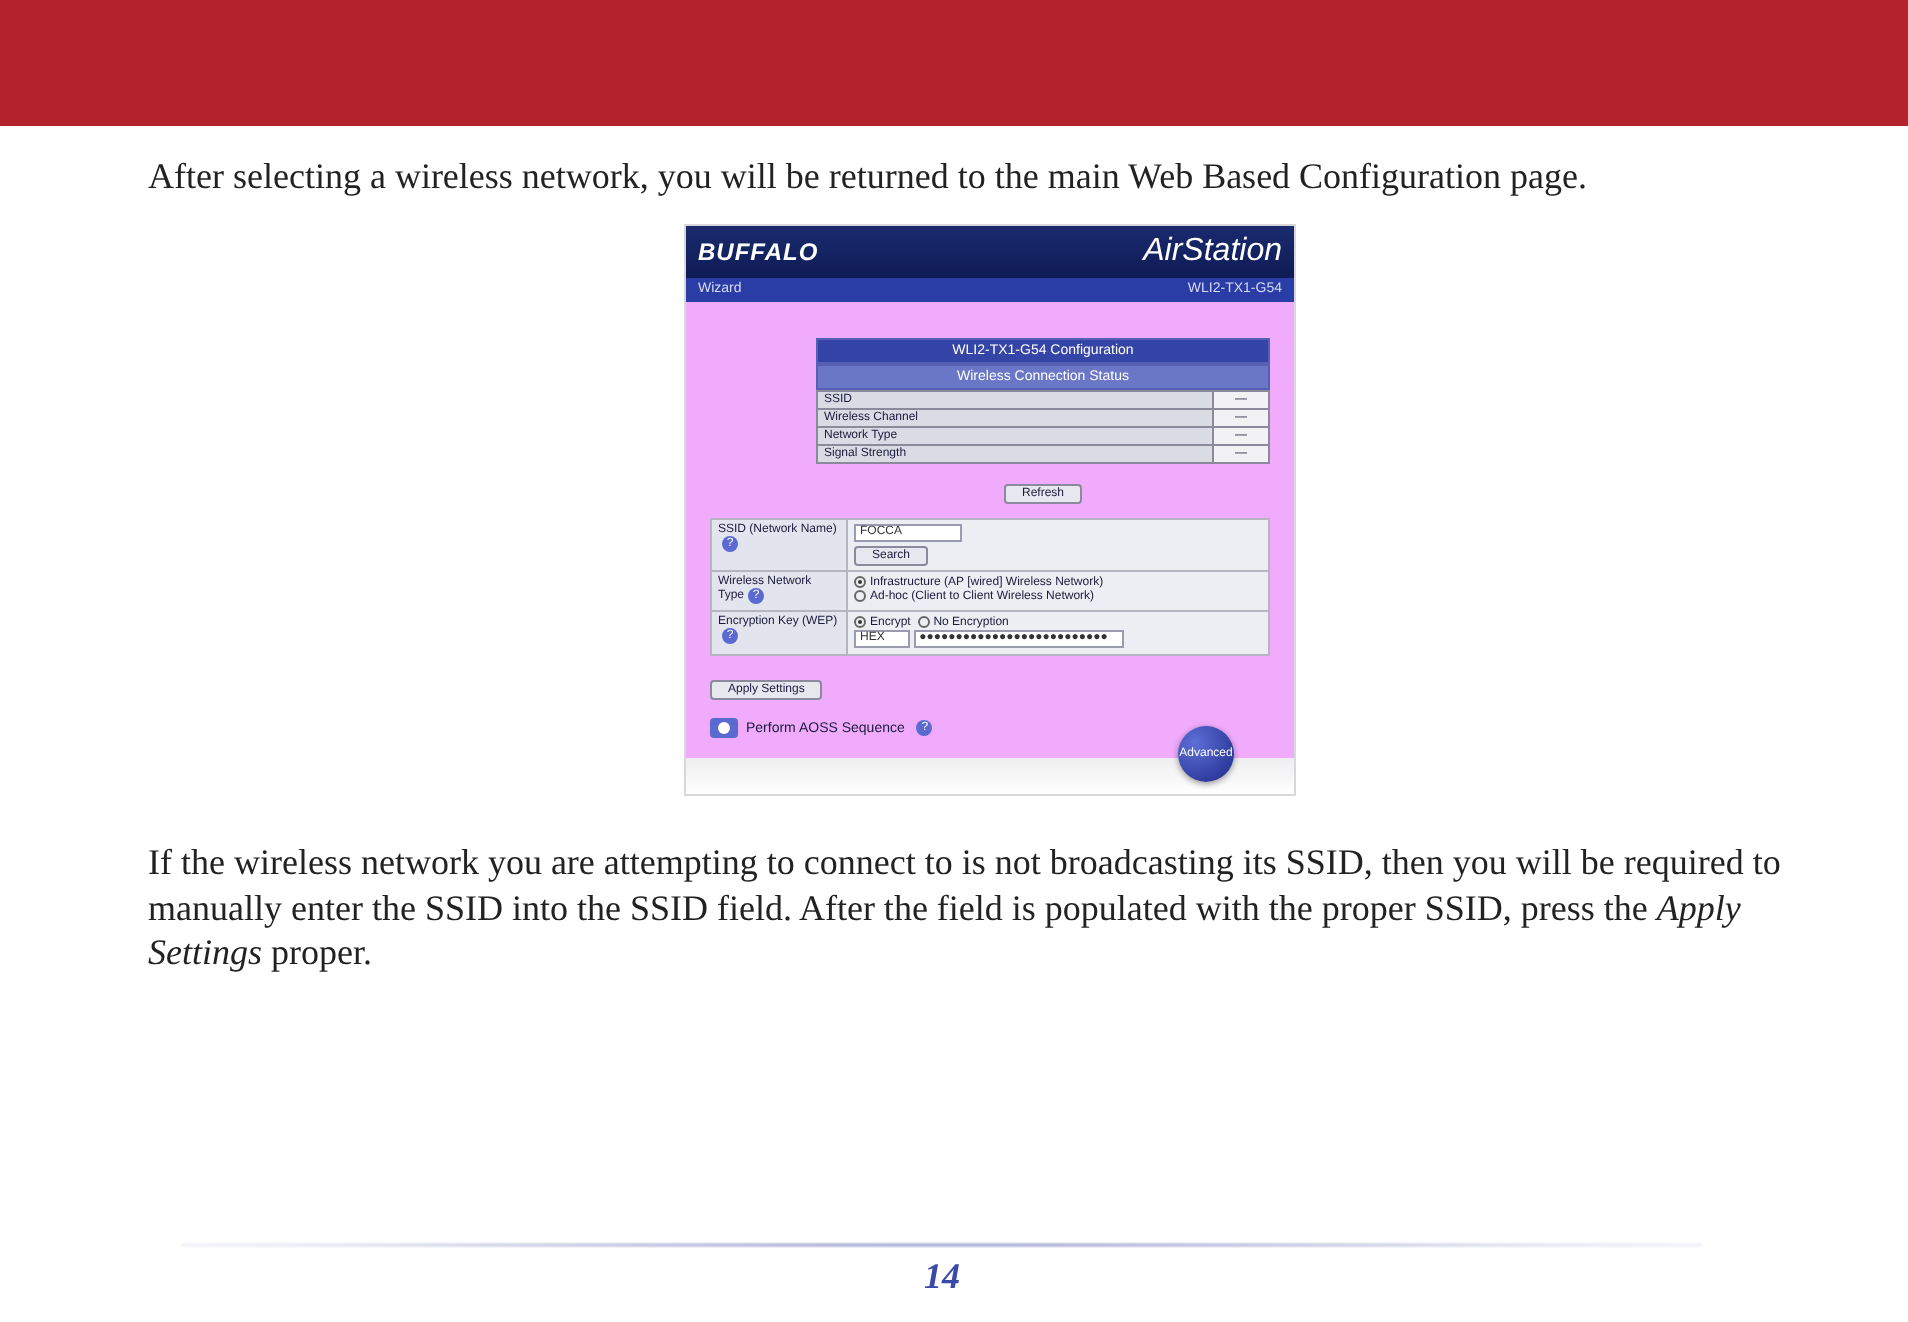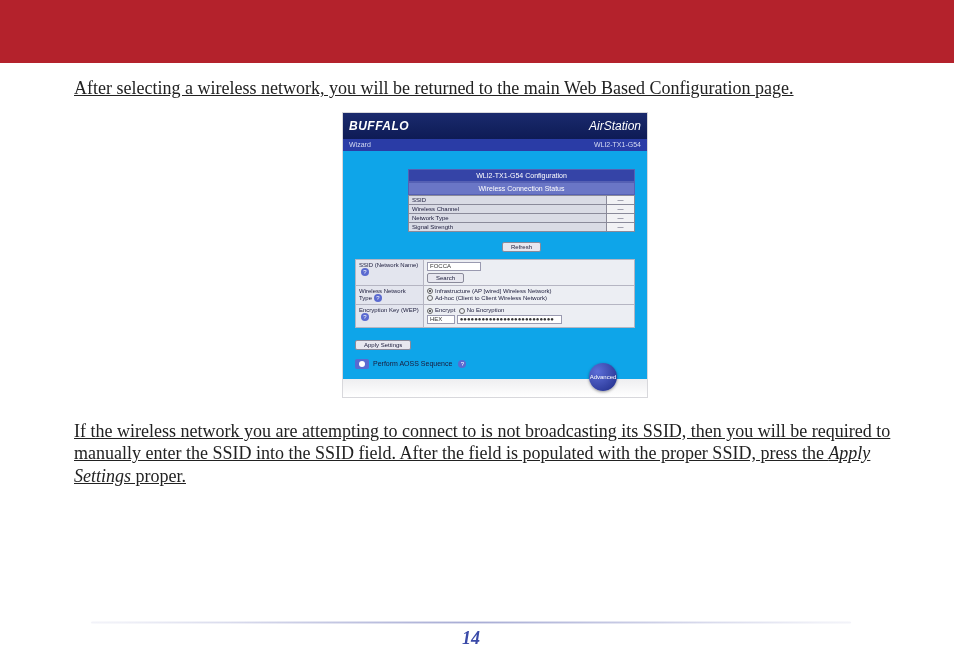--- a/index.html
+++ b/index.html
@@ -1,25 +1,25 @@
 <!DOCTYPE html>
 <html><head>
 <meta charset="utf-8">
 <style>
   * { box-sizing: border-box; margin: 0; padding: 0; }
   html, body { width: 954px; height: 661px; font-family: Georgia, 'Times New Roman', serif; background: #fff; color: #222; }
   .topbar { width: 100%; height: 63px; background: #b4222c; }
   .page { padding: 14px 38px 0 74px; }
-  .para { font-size: 18px; line-height: 1.25; margin-bottom: 10px; text-decoration: underline; }
+  .para { font-size: 18px; line-height: 1.25; margin-bottom: 10px; }
   .ref-italic { font-style: italic; }
   .screenshot-wrap { display: flex; justify-content: center; margin: 12px 0 22px 0; }
-  .shot { width: 306px; background: #0ea5e9; border: 1px solid #d8d8dc; position: relative; font-family: Arial, Helvetica, sans-serif; }
+  .shot { width: 306px; background: #f0abfc; border: 1px solid #d8d8dc; position: relative; font-family: Arial, Helvetica, sans-serif; }
   .shot-header { height: 26px; background: linear-gradient(#1a2a6d, #0e1b55); display: flex; align-items: center; justify-content: space-between; padding: 0 6px; }
   .brand { color: #fff; font-weight: 700; font-style: italic; font-size: 12px; letter-spacing: .5px; }
-  .brand-right { color: #fff; font-size: 12px; font-style: italic; }
+  .brand-right { color: #fff; font-size: 16px; font-style: italic; }
   .subhead { height: 12px; background: #2a3ca6; display: flex; justify-content: space-between; padding: 0 6px; align-items: center; }
   .subhead span { color: #d7dcf3; font-size: 7px; }
   .inner-pad { padding: 18px 12px 10px 12px; }
   .panel-row { display: flex; gap: 8px; }
   .left-gut { width: 45px; }
   .panel { flex: 1; }
   .cfg-title { background: #3544a7; color: #fff; font-size: 7px; text-align: center; padding: 2px 0; border: 1px solid #5560b4; }
   .cfg-title.sub { background: #6a76c6; }
   .status-table { border-collapse: collapse; width: 100%; font-size: 6px; }
   .status-table td { border: 1px solid #8a8a9a; background: #d9dbe5; padding: 1px 3px; color: #1a1a3a; }

